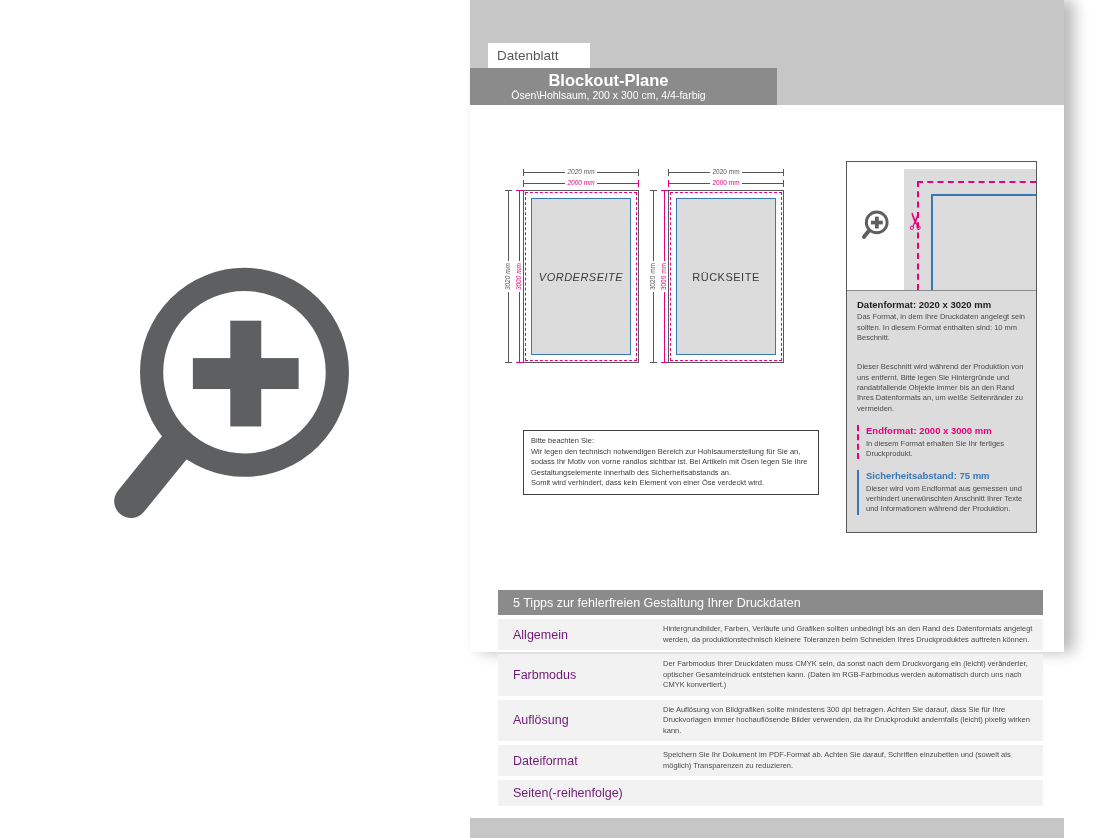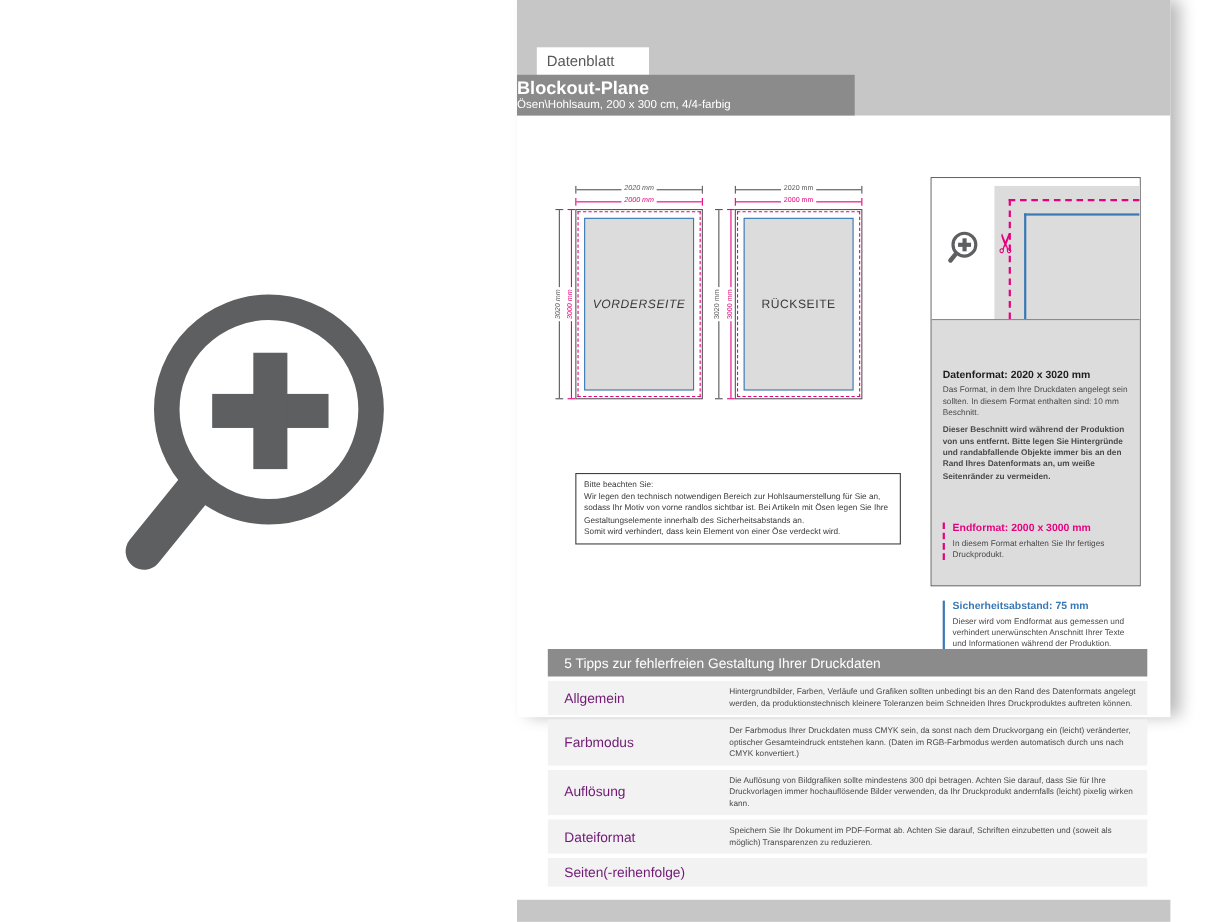--- a/index.html
+++ b/index.html
@@ -10,21 +10,21 @@
   .hero-zoom { position:absolute; left:100px; top:243px; width:258px; height:305px; }
 
   
   .page { position:absolute; left:470px; top:0; width:594px; height:652px;
           background:#ffffff; box-shadow:10px 0 14px rgba(0,0,0,.28); }
 
   .band   { position:absolute; left:0; top:0; right:0; height:105px; background:#c6c6c6; }
   .tab    { position:absolute; left:18px; top:43px; width:102px; height:25px; background:#ffffff;
             color:#58585a; font-size:13.5px; display:flex; align-items:center; padding-left:9px; }
   .titlebar { position:absolute; left:0; top:68px; width:307px; height:37px; background:#8b8b8b;
-              color:#ffffff; text-align:left; padding:3px 30px 0 0; }
+              color:#ffffff; text-align:center; padding:3px 30px 0 0; }
   .titlebar .t1 { font-size:16.5px; font-weight:bold; line-height:1.1; }
   .titlebar .t2 { font-size:10.5px; line-height:1.2; }
 
   .footer-strip { position:absolute; left:0; top:818px; right:0; height:20px; background:#c6c6c6; }
 
   
   .drawing { position:absolute; width:116px; height:173px; }
   .sheet { position:absolute; inset:0; border:1px solid #58585a; background:#ffffff; }
   .bleed { position:absolute; inset:1px; border:1px dashed #e6007e; }
   .safe  { position:absolute; inset:7px; border:1px solid #3878b5; background:#dcdcdc;
@@ -58,27 +58,27 @@
   .mini-zoom { position:absolute; left:13px; top:46px; width:30px; height:34px; }
   .corner-art { position:absolute; left:57px; top:7px; right:0; bottom:0; background:#dcdcdc; }
   .c-dash-h { position:absolute; top:12px; left:13px; right:0; border-top:2px dashed #e6007e; }
   .c-dash-v { position:absolute; left:13px; top:12px; bottom:0; border-left:2px dashed #e6007e; }
   .c-blue-h { position:absolute; top:25px; left:27px; right:0; border-top:2px solid #3878b5; }
   .c-blue-v { position:absolute; left:27px; top:25px; bottom:0; border-left:2px solid #3878b5; }
   .scissors { position:absolute; left:2px; top:40px; font-size:24px; color:#e6007e;
               transform:rotate(-90deg); line-height:1; }
   .panel-text { position:relative; height:242px; background:#dcdcdc; border-top:1px solid #8a8a8a;
                 padding:8px 10px; font-size:7.5px; line-height:1.38; color:#4a4a4a; }
-  .panel-text h3 { font-size:9.5px; line-height:1.2; margin-bottom:2px; color:#1d1d1d;margin-top:37px; }
+  .panel-text h3 { font-size:9.5px; line-height:1.2; margin-bottom:2px; color:#1d1d1d; }
   .blk { margin-top:11px; padding-left:7px; }
   .blk.mag { border-left:2px dashed #e6007e; }
   .blk.mag h3 { color:#e6007e; }
   .blk.blu { border-left:2px solid #3878b5; }
   .blk.blu h3 { color:#3878b5; }
-  .para2 { margin-top:6px;font-weight:bold; }
+  .para2 { margin-top:19px; }
 
   
   .tips { position:absolute; left:28px; top:590px; width:545px; }
   .tips-header { background:#8b8b8b; color:#ffffff; font-size:12.5px; height:25px;
                  display:flex; align-items:center; padding-left:15px; }
   .tip-row { display:flex; background:#f2f2f2; margin-top:4px; }
   .tip-label { width:150px; min-width:150px; padding:6px 4px 6px 15px; font-size:12.5px;
                color:#701a75; display:flex; align-items:center; }
   .tip-text { flex:1; padding:5px 10px 5px 15px; font-size:7.5px; line-height:1.4; color:#4a4a4a;
               display:flex; align-items:center; }

